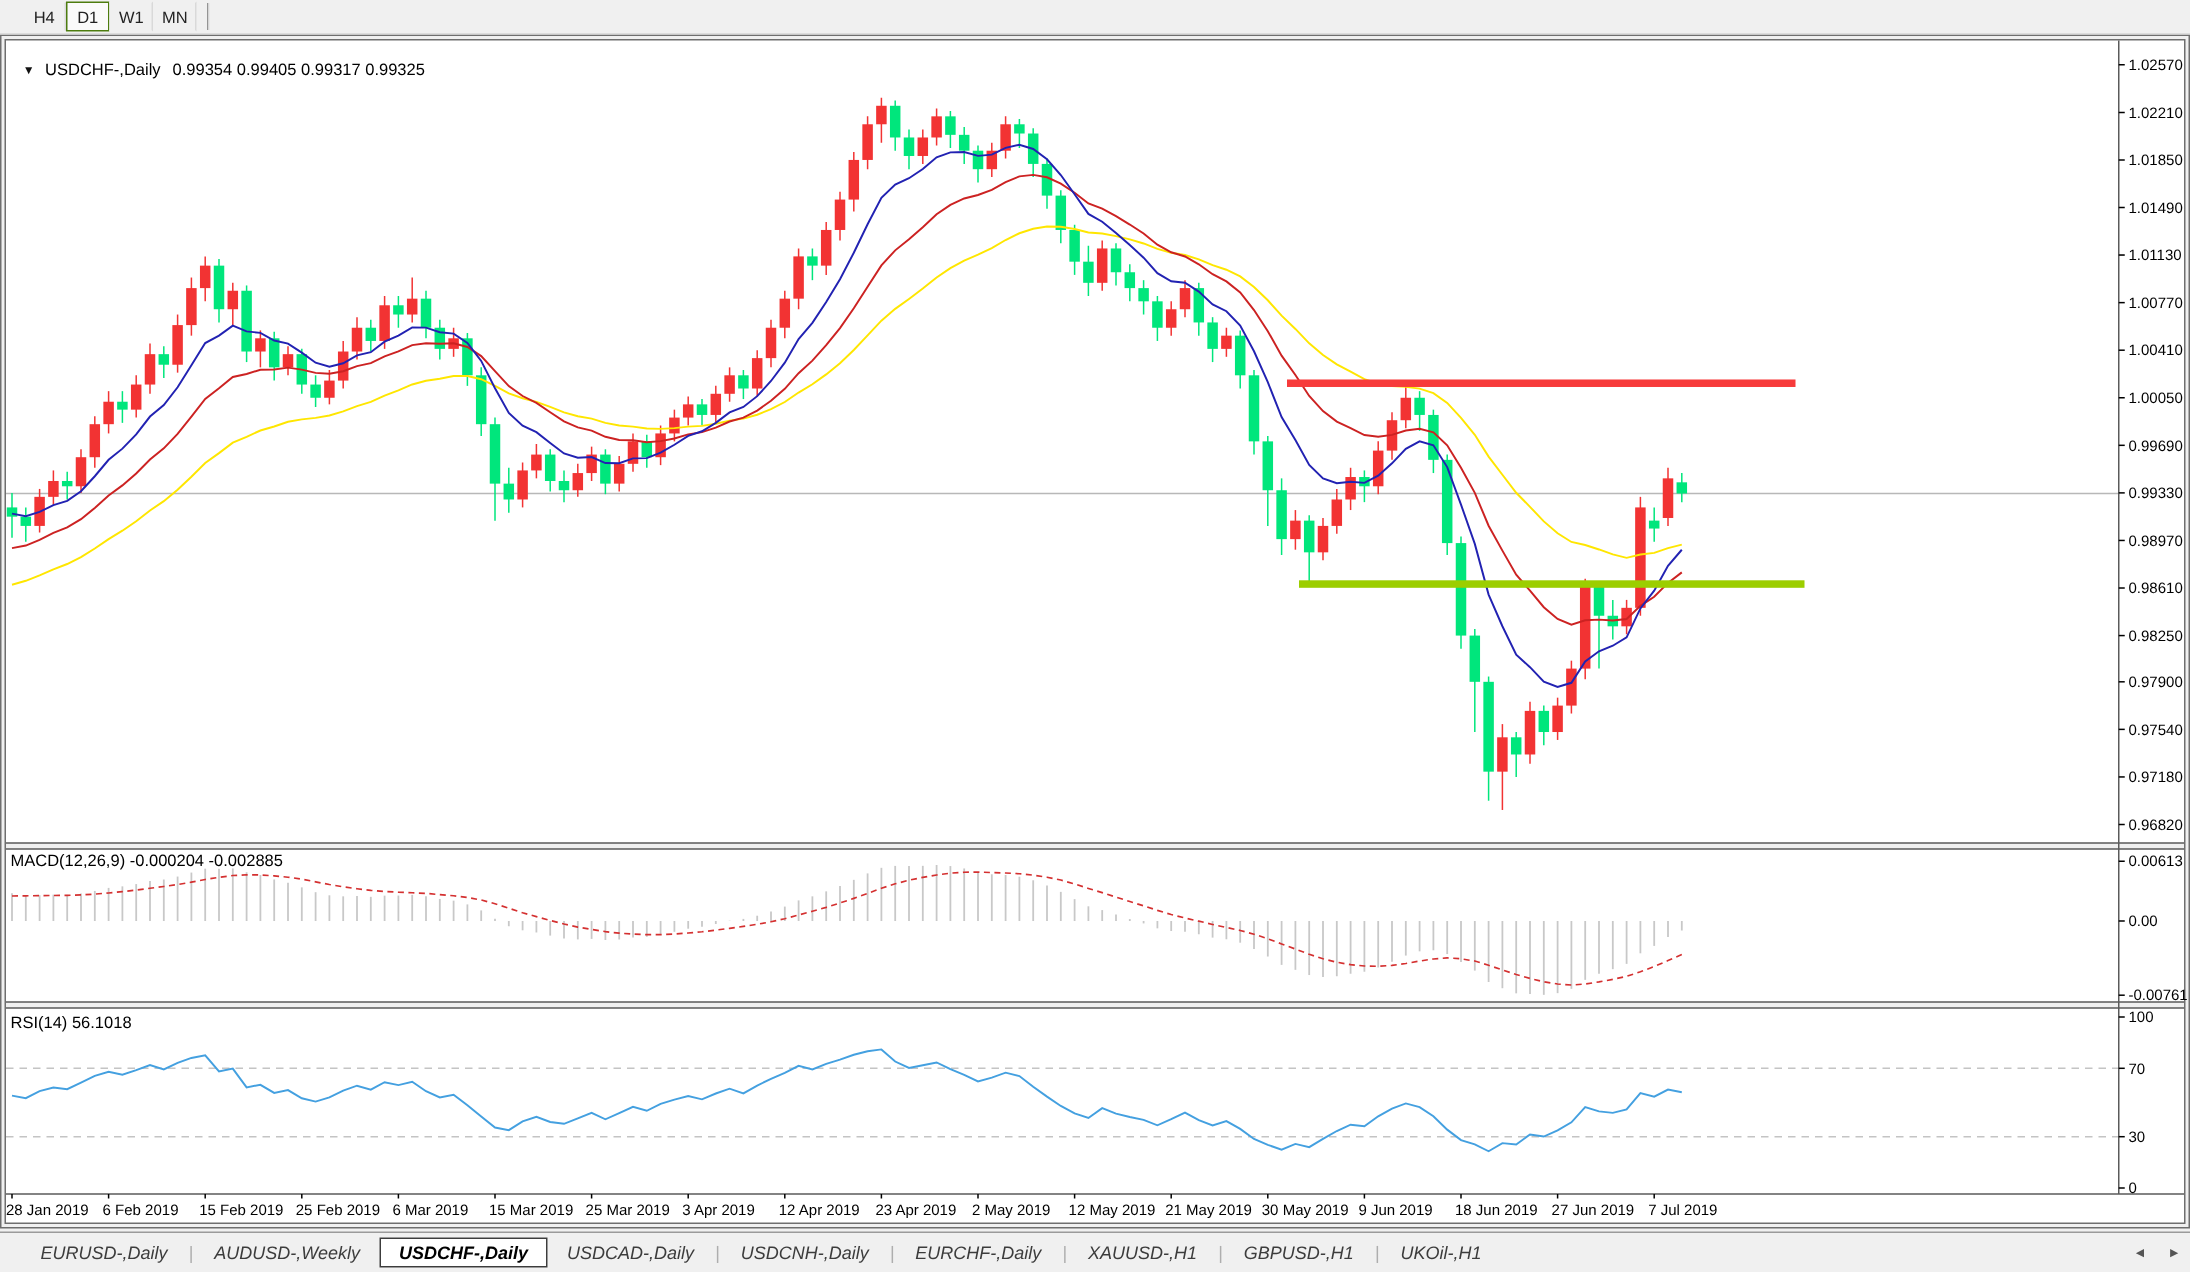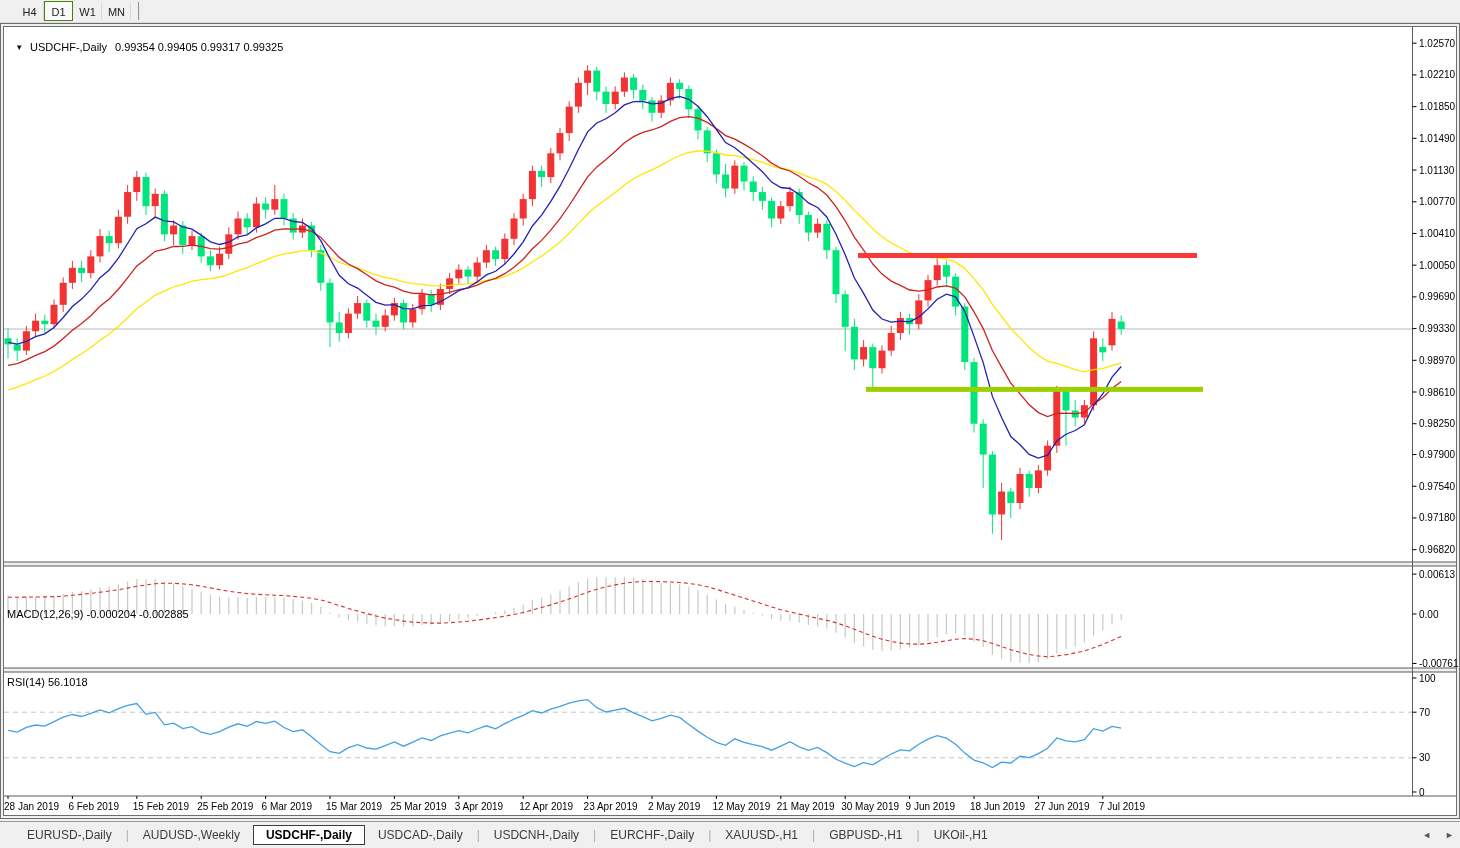--- a/index.html
+++ b/index.html
@@ -25,33 +25,33 @@
   }
   .tf-sep{width:5px;height:18px;border-right:2px groove #e8e8e8;margin-left:2px;}
   
   #chart-svg{position:absolute;left:0;top:23px;}
   .ttl{
     position:absolute;font-size:11px;color:#000;white-space:pre;z-index:5;
   }
   #main-title{left:9px;top:29px;}
   #main-title .arrow{font-size:8px;position:relative;top:-1px;margin-right:7px;color:#111;}
   #main-title .num{margin-left:8px;}
-  #macd-title{left:7px;top:568px;margin-top:40px;}
+  #macd-title{left:7px;top:568px;}
   #rsi-title{left:7px;top:676px;}
   #price-tag{
     position:absolute;left:1471px;top:321px;width:46px;height:15px;
     background:#000;color:#fff;font-size:10px;line-height:15px;
     padding-left:4px;z-index:6;box-sizing:border-box;letter-spacing:0px;
   }
   
   .tabbar{
     position:absolute;left:0;top:821px;width:1460px;height:27px;
     background:#f0f0f0;border-top:1px solid #9a9a9a;
     display:flex;align-items:center;box-sizing:border-box;
-    font-size:12px;color:#3c3c3c;padding-left:14px;
+    font-size:12px;color:#3c3c3c;padding-left:14px;font-style:italic;
   }
   .tab{
     padding:3px 13px;white-space:nowrap;cursor:default;user-select:none;
   }
   .tab.active{
     background:#fff;border:1px solid #3c3c3c;font-weight:bold;color:#000;
     padding:2px 12px;
   }
   .tab-sep{color:#aeaeae;padding:0 1px;}
   .tab-scrollers{

